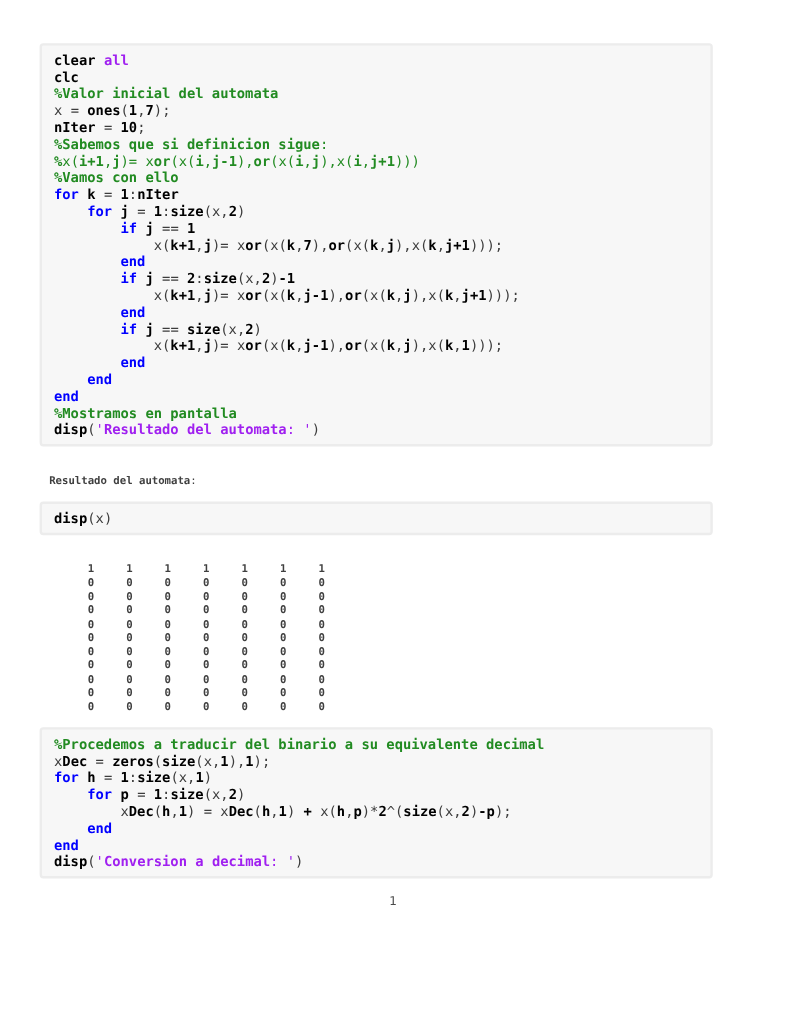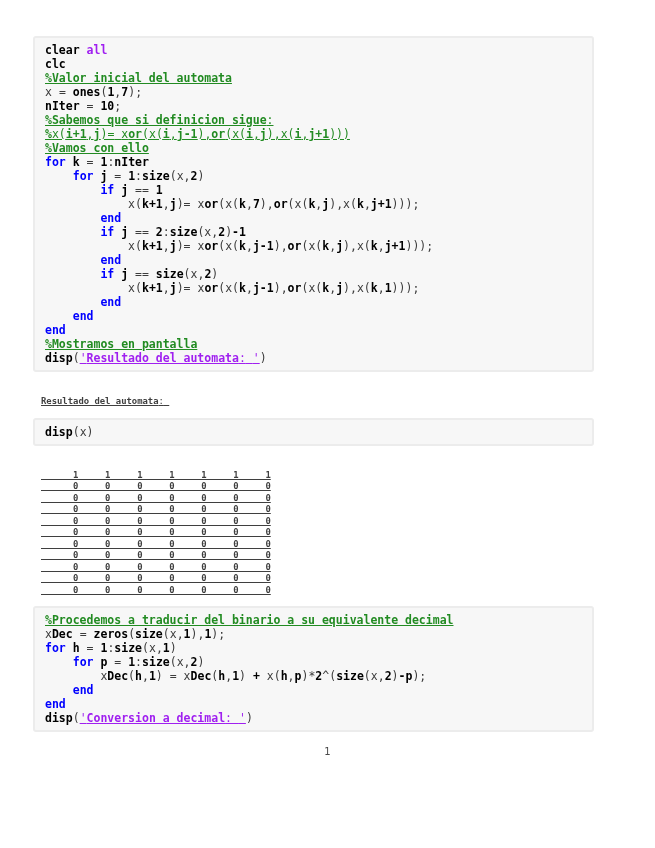--- a/index.html
+++ b/index.html
@@ -21,26 +21,25 @@
     color:#000000;
     margin:0 0 10px 0;
     white-space:pre;
   }
   pre.codeoutput{
     font:700 8.9px/11.5px "DejaVu Sans Mono",monospace;
     color:#3f3f3f;
     margin:24px 0 10px 0;
     padding-left:8px;
     white-space:pre;
-    text-decoration:underline;
   }
   .line{white-space:pre;}
-  .tok-comment{color:var(--comment);text-decoration:underline;}
+  .tok-comment{color:var(--comment);}
   .tok-keyword{color:var(--keyword);text-align:center;}
-  .tok-string{color:var(--string);text-decoration:underline;}
+  .tok-string{color:var(--string);}
   .tok-special{color:var(--string);text-align:right;}
   .tok-plain{color:#000000;}
   .tok-output{color:inherit;}
   .thin{font-weight:400;}
   .tok-plain .thin{color:#3c3c3c;}
   .page-number{
     margin:14px 0 0 -33px;
     width:655px;
     text-align:center;
     font:400 10px "DejaVu Sans",sans-serif;

